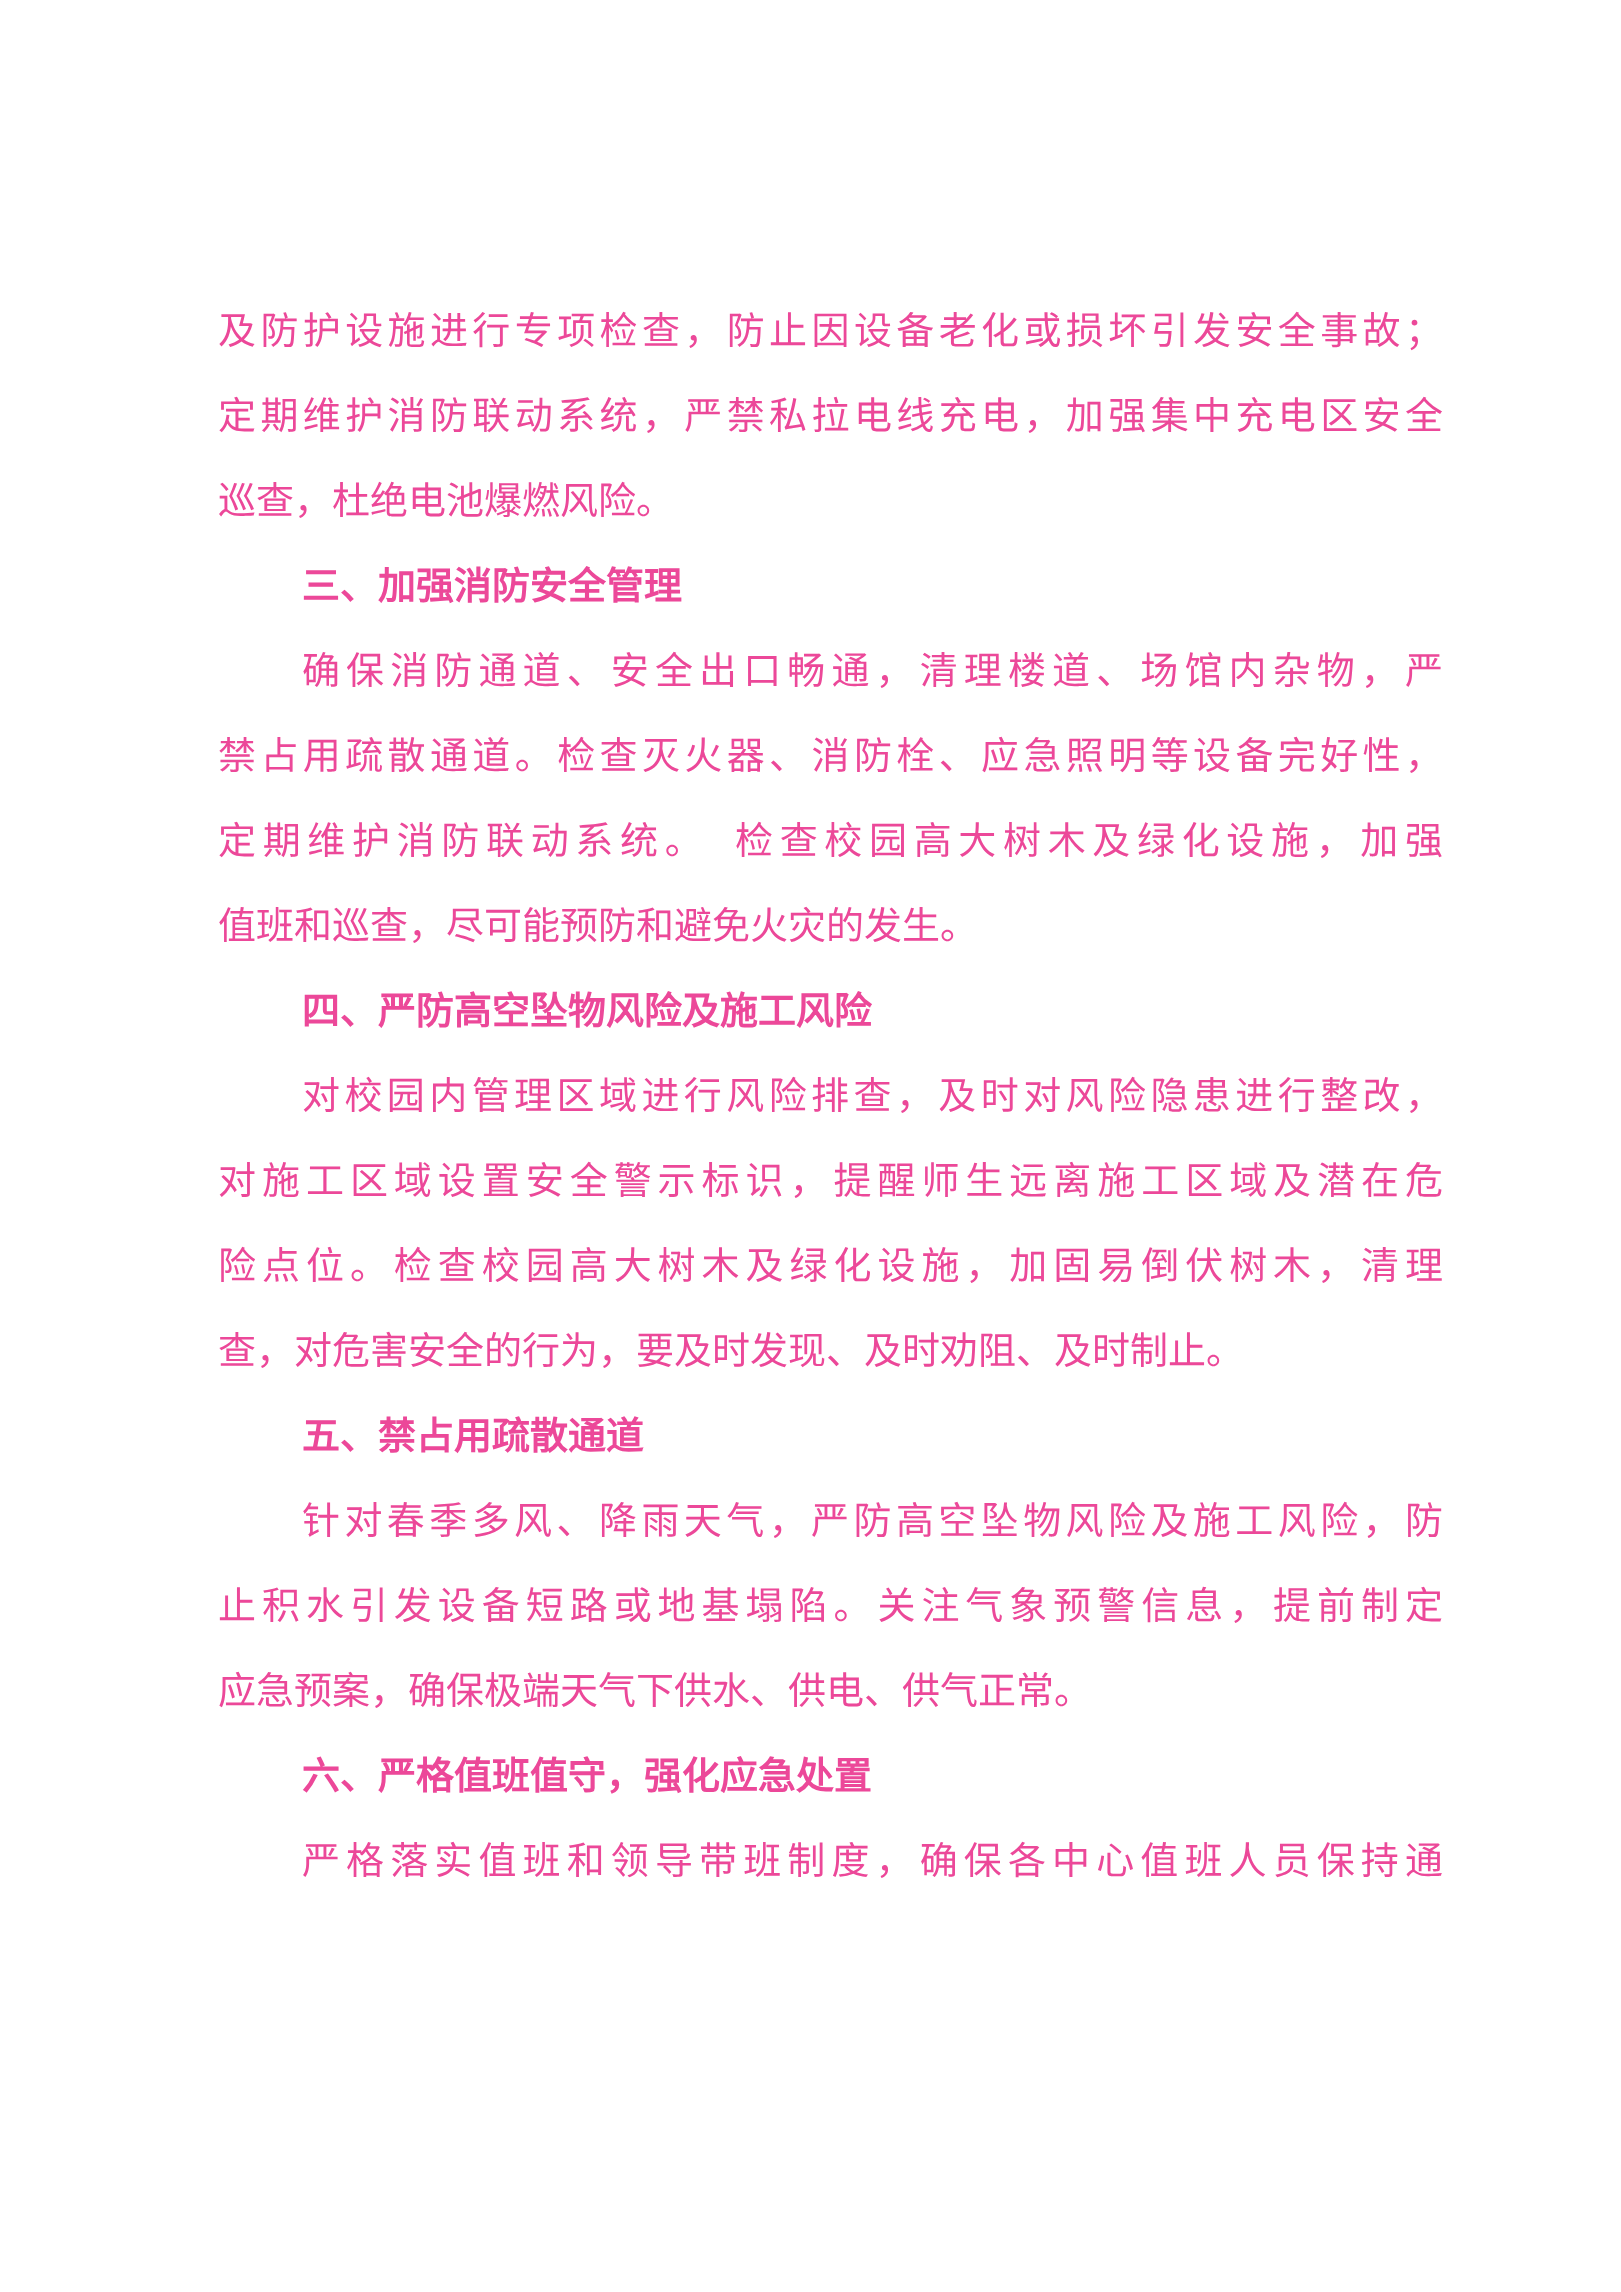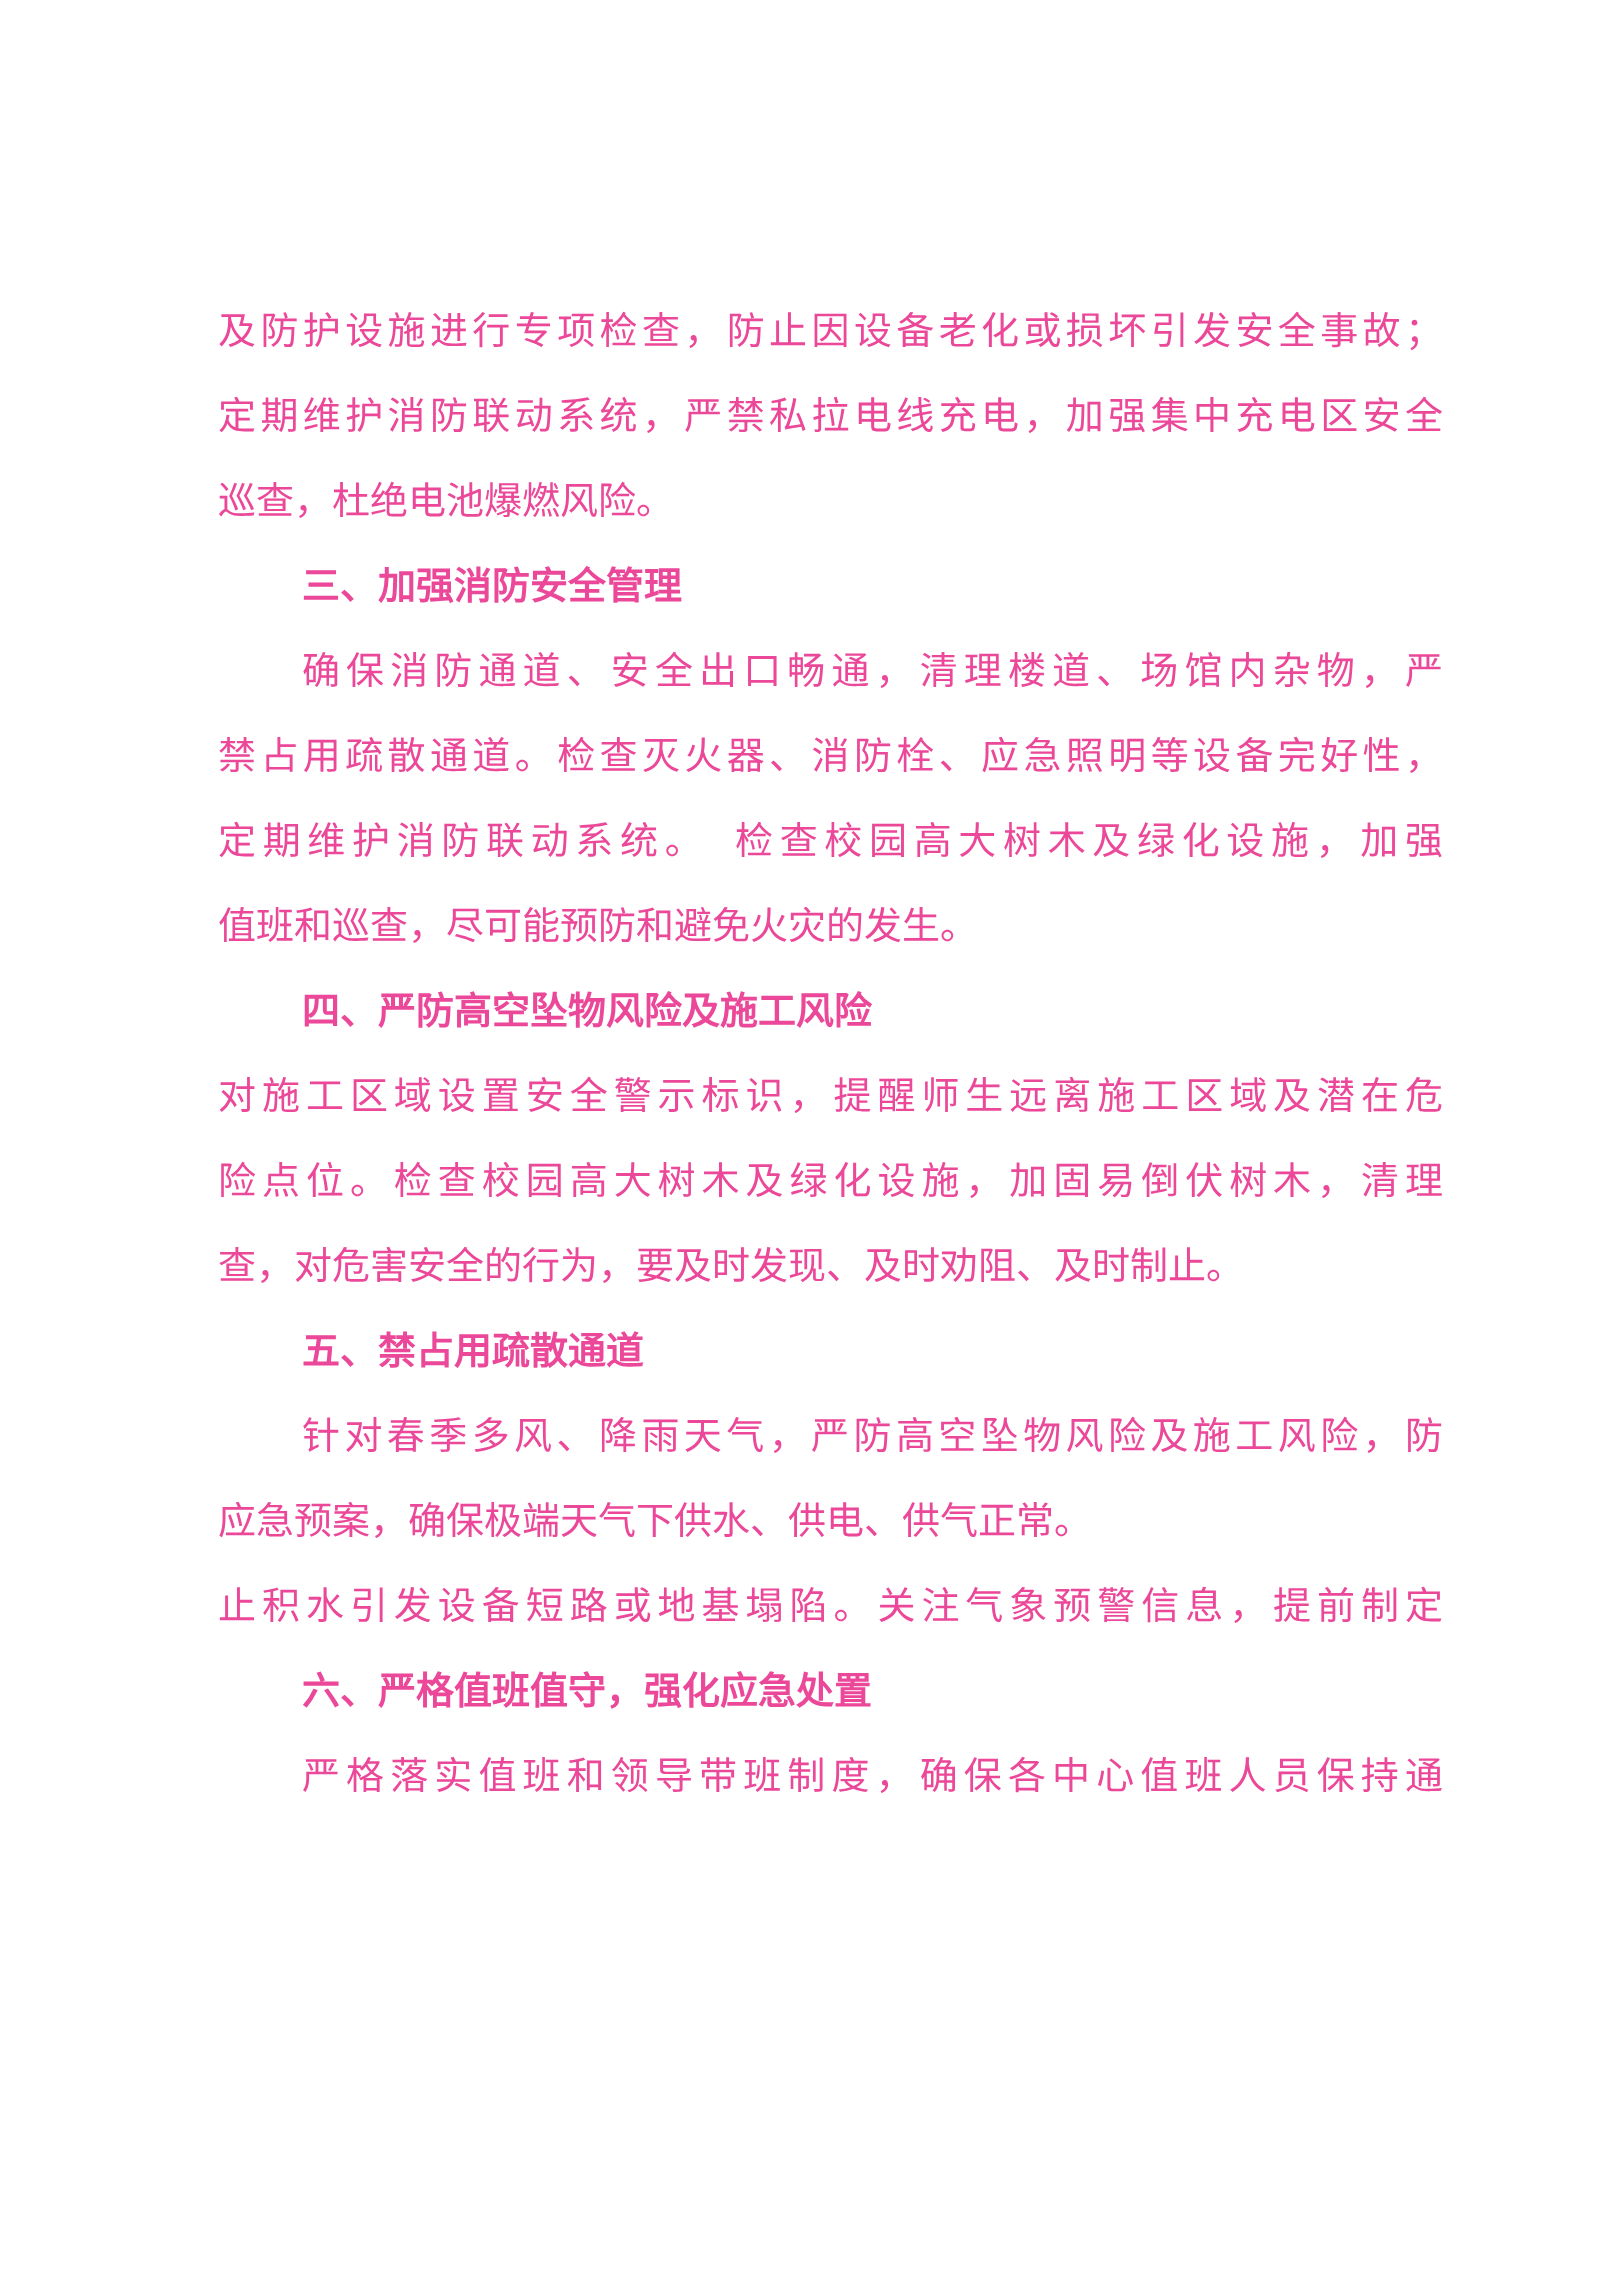--- a/index.html
+++ b/index.html
@@ -49,24 +49,25 @@
   <div class="text-block">
     <div class="line body fill">及防护设施进行专项检查，防止因设备老化或损坏引发安全事故；</div>
     <div class="line body fill">定期维护消防联动系统，严禁私拉电线充电，加强集中充电区安全</div>
     <div class="line body">巡查，杜绝电池爆燃风险。</div>
     <div class="line heading indent">三、加强消防安全管理</div>
     <div class="line body indent fill">确保消防通道、安全出口畅通，清理楼道、场馆内杂物，严</div>
     <div class="line body fill">禁占用疏散通道。检查灭火器、消防栓、应急照明等设备完好性，</div>
     <div class="line body fill">定期维护消防联动系统。　检查校园高大树木及绿化设施，加强</div>
     <div class="line body">值班和巡查，尽可能预防和避免火灾的发生。</div>
     <div class="line heading indent">四、严防高空坠物风险及施工风险</div>
+    <div class="line body indent fill">对校园内管理区域进行风险排查，及时对风险隐患进行整改，</div>
     <div class="line body fill">对施工区域设置安全警示标识，提醒师生远离施工区域及潜在危</div>
     <div class="line body fill">险点位。检查校园高大树木及绿化设施，加固易倒伏树木，清理</div>
     <div class="line body">查，对危害安全的行为，要及时发现、及时劝阻、及时制止。</div>
     <div class="line heading indent">五、禁占用疏散通道</div>
     <div class="line body indent fill">针对春季多风、降雨天气，严防高空坠物风险及施工风险，防</div>
+    <div class="line body fill">止积水引发设备短路或地基塌陷。关注气象预警信息，提前制定</div>
     <div class="line body">应急预案，确保极端天气下供水、供电、供气正常。</div>
-    <div class="line body fill">止积水引发设备短路或地基塌陷。关注气象预警信息，提前制定</div>
     <div class="line heading indent">六、严格值班值守，强化应急处置</div>
     <div class="line body indent fill">严格落实值班和领导带班制度，确保各中心值班人员保持通</div>
   </div>
 </div>
 
 
 </body></html>

